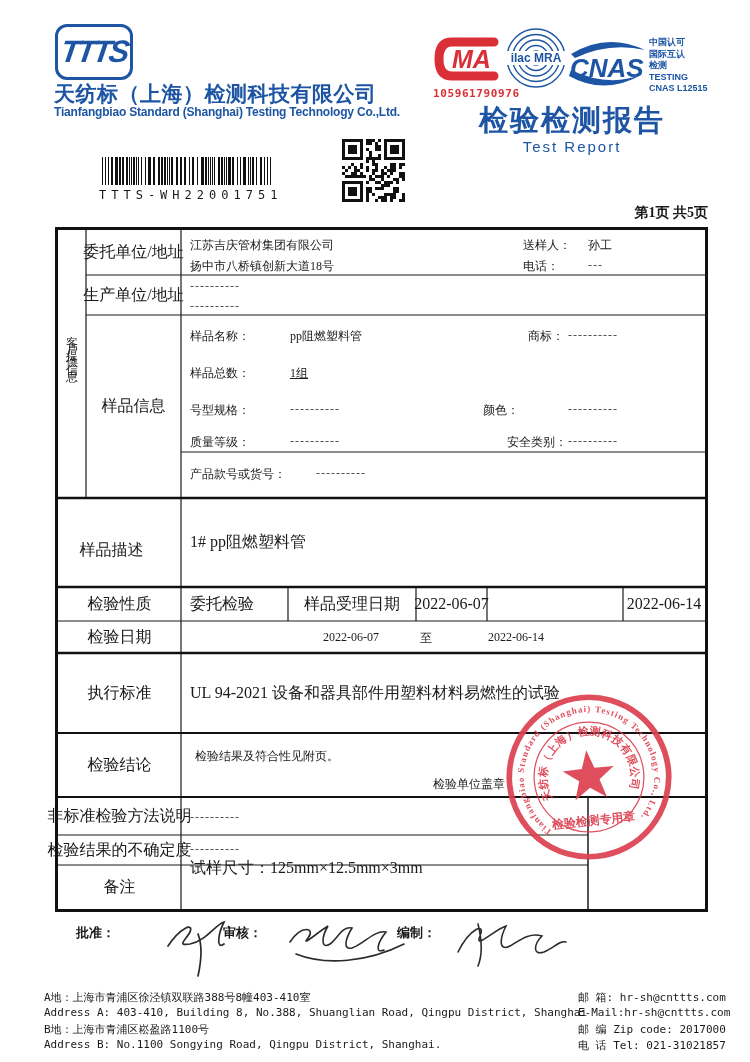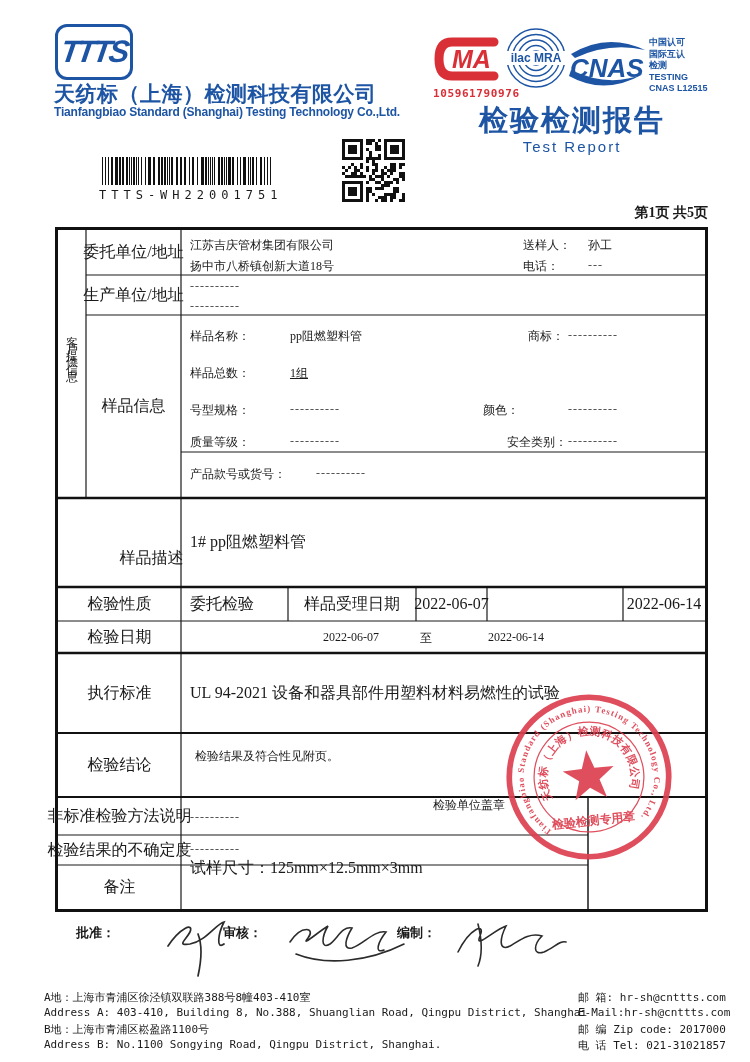--- a/index.html
+++ b/index.html
@@ -331,40 +331,40 @@
     <div class="txt dash" style="left:232px;top:172px;">----------</div>
     <div class="txt" style="left:425px;top:172px;">颜色：</div>
     <div class="txt dash" style="left:510px;top:172px;">----------</div>
     <div class="txt" style="left:132px;top:204px;">质量等级：</div>
     <div class="txt dash" style="left:232px;top:204px;">----------</div>
     <div class="txt" style="left:425px;top:204px;margin-left:24px;">安全类别：</div>
     <div class="txt dash" style="left:510px;top:204px;">----------</div>
     <div class="txt" style="left:132px;top:236px;">产品款号或货号：</div>
     <div class="txt dash" style="left:258px;top:236px;">----------</div>
 
-    <div class="cell" style="left:0;top:284px;width:107px;height:89px;margin-left:40px;">样品描述</div>
+    <div class="cell" style="left:0;top:276px;width:107px;height:89px;">样品描述</div>
     <div class="cell start" style="left:123px;top:268px;width:520px;height:89px;">1#  pp阻燃塑料管</div>
 
     <div class="cell" style="left:0;top:357px;width:123px;height:34px;">检验性质</div>
     <div class="cell start" style="left:123px;top:357px;width:107px;height:34px;">委托检验</div>
     <div class="cell" style="left:230px;top:357px;width:128px;height:34px;">样品受理日期</div>
     <div class="cell" style="left:358px;top:357px;width:71px;height:34px;">2022-06-07</div>
     <div class="cell" style="left:565px;top:357px;width:82px;height:34px;">2022-06-14</div>
 
     <div class="cell" style="left:0;top:391px;width:123px;height:32px;">检验日期</div>
     <div class="txt" style="left:265px;top:400px;">2022-06-07</div>
     <div class="txt" style="left:362px;top:400px;">至</div>
     <div class="txt" style="left:430px;top:400px;">2022-06-14</div>
 
     <div class="cell" style="left:0;top:423px;width:123px;height:80px;">执行标准</div>
     <div class="cell start" style="left:123px;top:423px;width:524px;height:80px;">UL 94-2021   设备和器具部件用塑料材料易燃性的试验</div>
 
     <div class="cell" style="left:0;top:503px;width:123px;height:64px;">检验结论</div>
     <div class="txt" style="left:137px;top:518px;">检验结果及符合性见附页。</div>
-    <div class="txt" style="left:375px;top:546px;margin-top:21px;">检验单位盖章</div>
+    <div class="txt" style="left:375px;top:546px;">检验单位盖章</div>
 
     <div class="cell" style="left:0;top:567px;width:123px;height:38px;">非标准检验方法说明</div>
     <div class="txt dash" style="left:132px;top:580px;">----------</div>
     <div class="cell" style="left:0;top:605px;width:123px;height:30px;">检验结果的不确定度</div>
     <div class="txt dash" style="left:132px;top:612px;">----------</div>
     <div class="cell" style="left:0;top:635px;width:123px;height:44px;">备注</div>
     <div class="cell start" style="left:123px;top:616px;width:407px;height:44px;">试样尺寸：125mm×12.5mm×3mm</div>
   </div>
 
   <svg class="stamp" viewBox="0 0 170 170">

